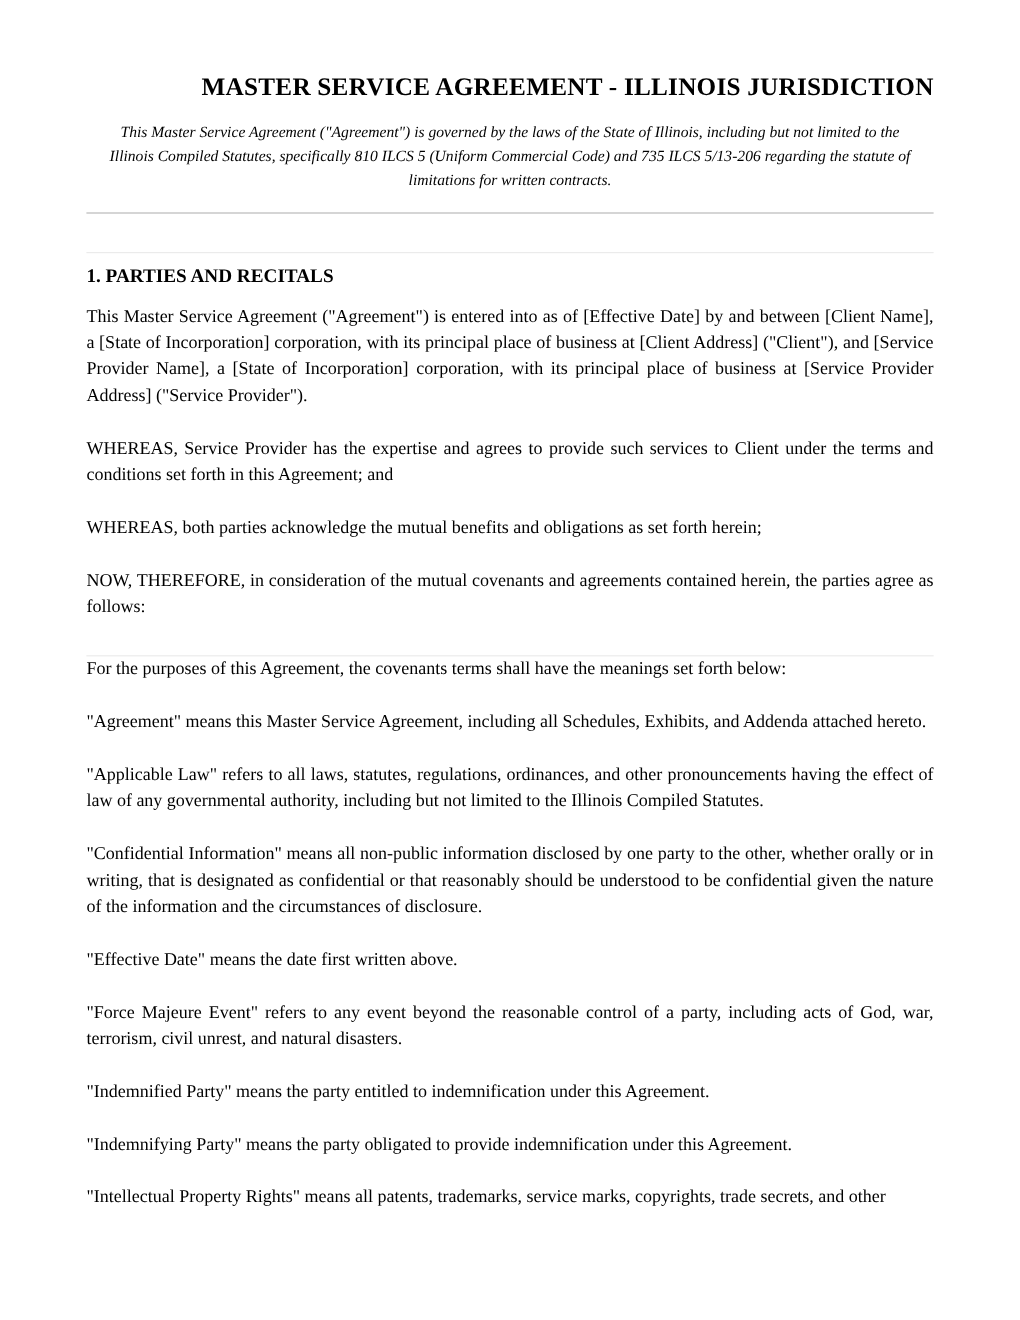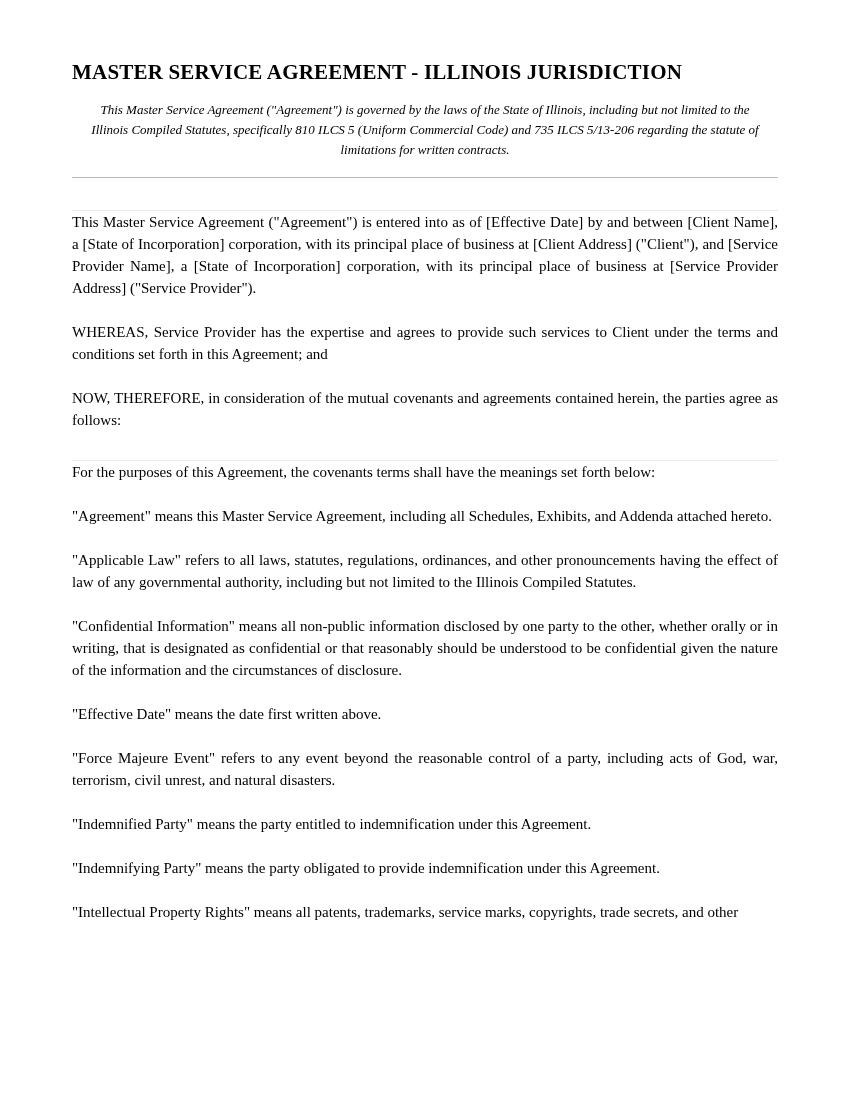--- a/index.html
+++ b/index.html
@@ -15,21 +15,21 @@
   .page {
     width: 850px;
     height: 1100px;
     padding: 60px 72px 0 72px;
     overflow: hidden;
   }
   h1.doc-title {
     font-size: 21px;
     line-height: 1.2;
     font-weight: bold;
-    text-align: left;
+    text-align: right;
     margin: 0;
     letter-spacing: 0.2px;
   }
   p.preamble {
     font-size: 13px;
     line-height: 20px;
     font-style: italic;
     text-align: center;
     margin: 15px 10px 0 10px;
   }
@@ -68,22 +68,24 @@
 
 <div class="page">
 
   <h1 class="doc-title">MASTER SERVICE AGREEMENT - ILLINOIS JURISDICTION</h1>
 
   <p class="preamble">This Master Service Agreement ("Agreement") is governed by the laws of the State of Illinois, including but not limited to the Illinois Compiled Statutes, specifically 810 ILCS 5 (Uniform Commercial Code) and 735 ILCS 5/13-206 regarding the statute of limitations for written contracts.</p>
 
   <hr class="top-rule">
 
   <div class="section sec-1">
+    <h2>1. PARTIES AND RECITALS</h2>
     <p class="body-para">This Master Service Agreement ("Agreement") is entered into as of [Effective Date] by and between [Client Name], a [State of Incorporation] corporation, with its principal place of business at [Client Address] ("Client"), and [Service Provider Name], a [State of Incorporation] corporation, with its principal place of business at [Service Provider Address] ("Service Provider").</p>
     <p class="body-para">WHEREAS, Service Provider has the expertise and agrees to provide such services to Client under the terms and conditions set forth in this Agreement; and</p>
+    <p class="body-para">WHEREAS, both parties acknowledge the mutual benefits and obligations as set forth herein;</p>
     <p class="body-para">NOW, THEREFORE, in consideration of the mutual covenants and agreements contained herein, the parties agree as follows:</p>
   </div>
 
   <div class="section sec-2">
     <p class="body-para">For the purposes of this Agreement, the covenants terms shall have the meanings set forth below:</p>
     <p class="body-para">"Agreement" means this Master Service Agreement, including all Schedules, Exhibits, and Addenda attached hereto.</p>
     <p class="body-para">"Applicable Law" refers to all laws, statutes, regulations, ordinances, and other pronouncements having the effect of law of any governmental authority, including but not limited to the Illinois Compiled Statutes.</p>
     <p class="body-para">"Confidential Information" means all non-public information disclosed by one party to the other, whether orally or in writing, that is designated as confidential or that reasonably should be understood to be confidential given the nature of the information and the circumstances of disclosure.</p>
     <p class="body-para">"Effective Date" means the date first written above.</p>
     <p class="body-para">"Force Majeure Event" refers to any event beyond the reasonable control of a party, including acts of God, war, terrorism, civil unrest, and natural disasters.</p>

